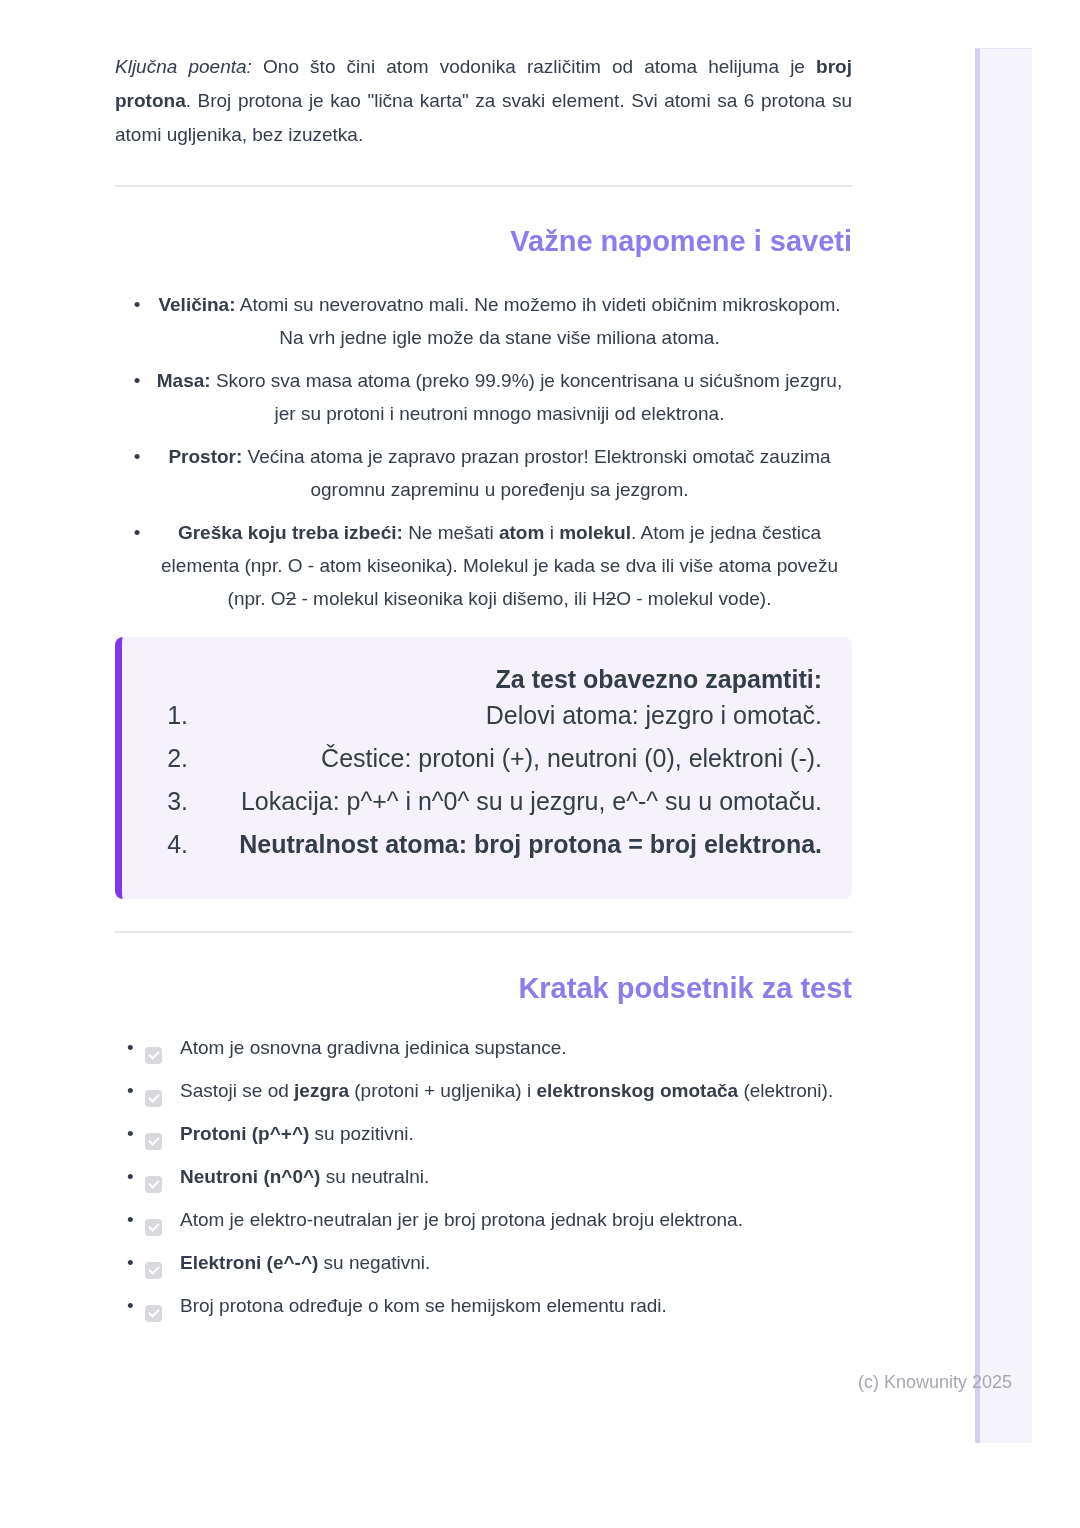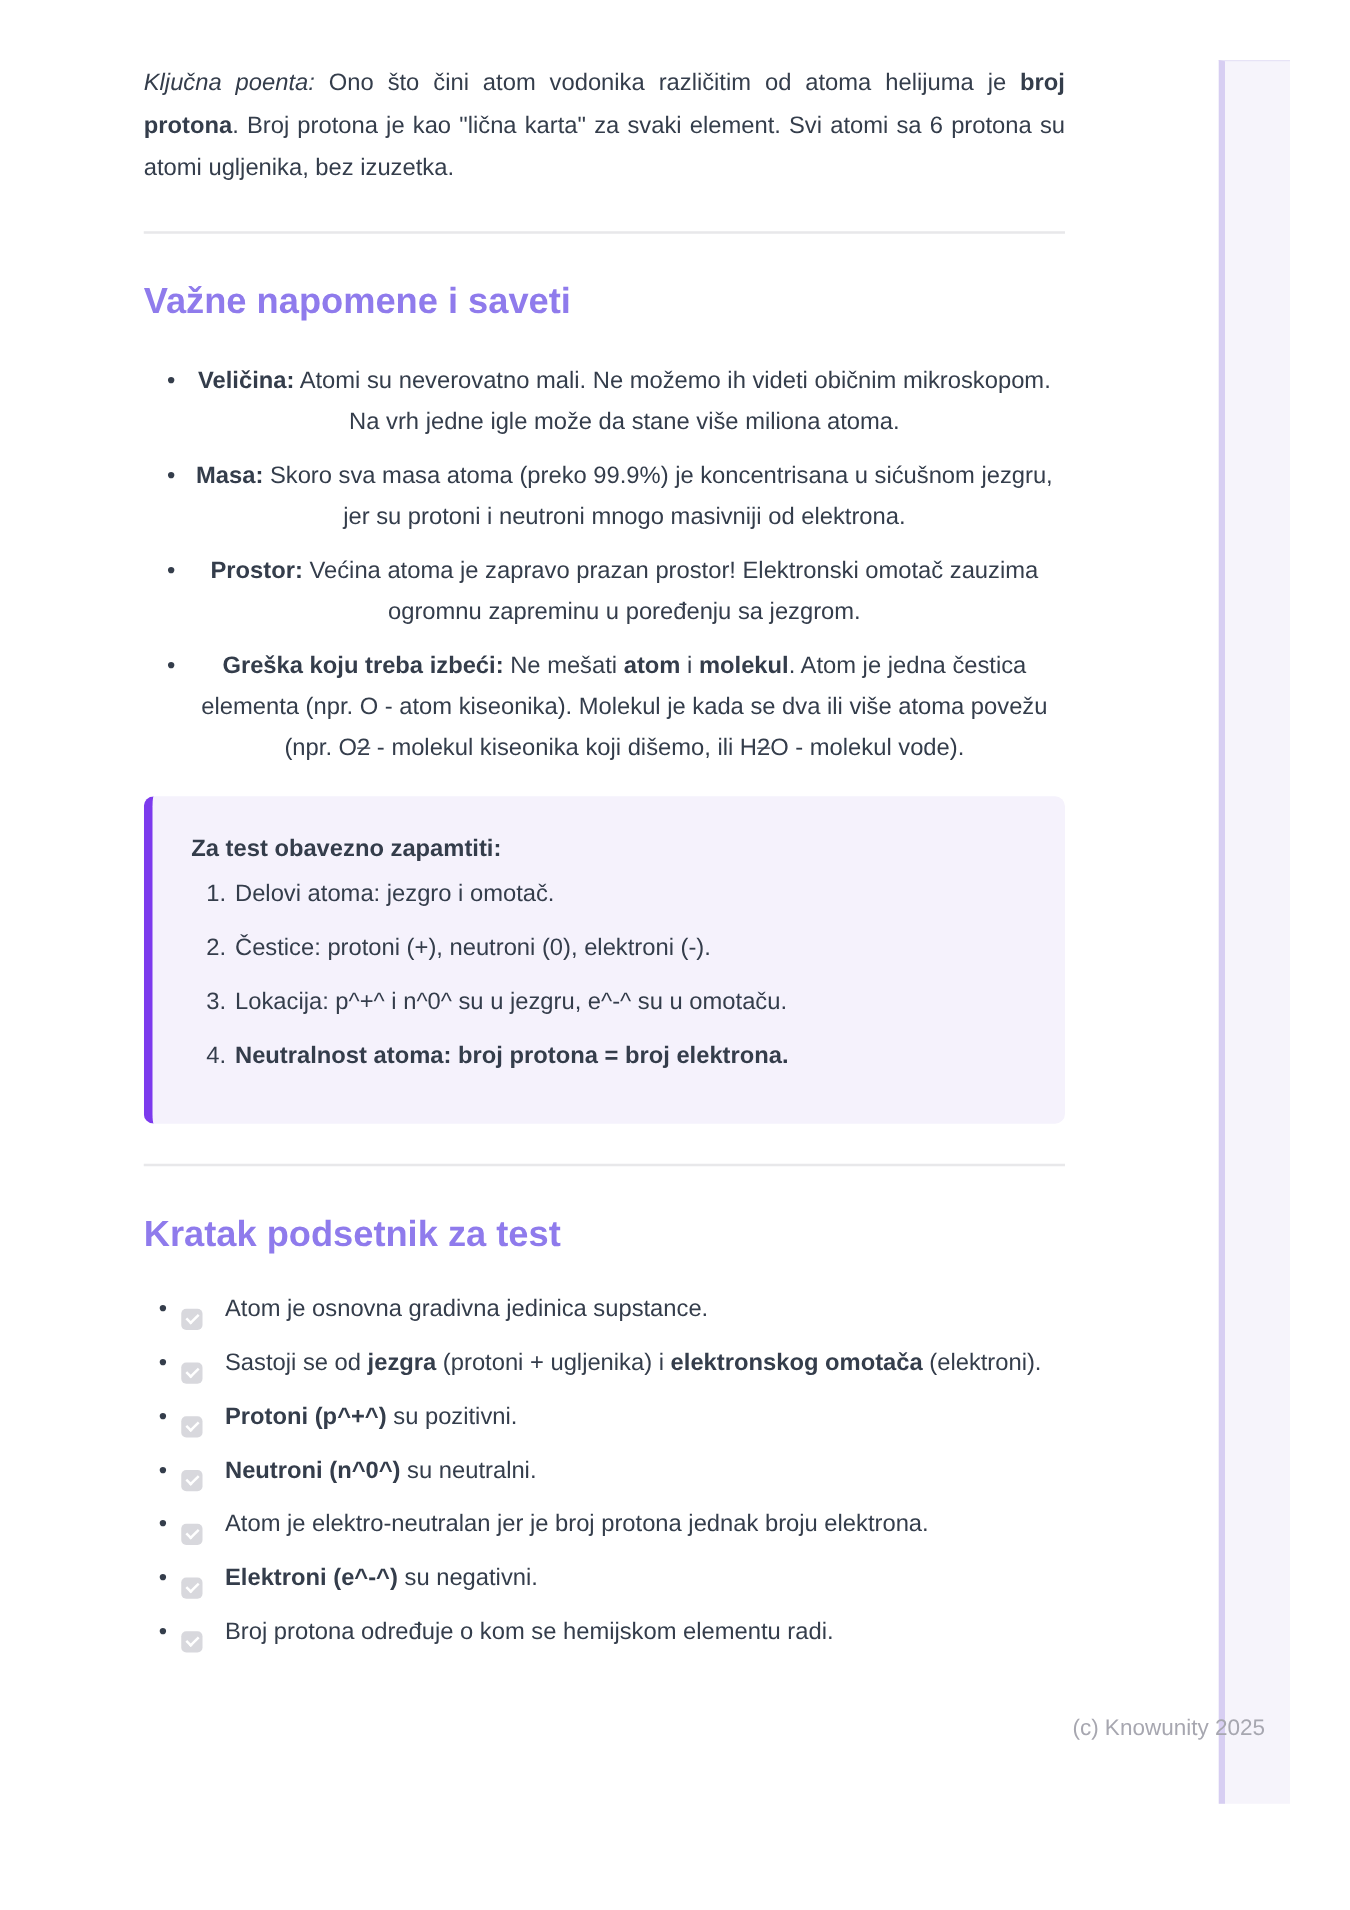--- a/index.html
+++ b/index.html
@@ -44,20 +44,21 @@
     background:var(--divider-color);
     margin-top:33px;
   }
   hr.divider-2{margin-top:32px;}
   h2.section-heading{
     color:var(--heading-color);
     font-size:29px;
     line-height:34px;
     font-weight:700;
     margin-top:37px;
+    text-align:right;
   }
   h2.section-heading-2{margin-top:38px;}
   ul.bullets{
     list-style:none;
     margin-top:30px;
     font-size:19px;
     line-height:33px;
   }
   ul.bullets li{
     display:flex;
@@ -71,22 +72,23 @@
     color:var(--text-color);
   }
   .dot::before{content:"\2022";}
   .li-text{flex:1 1 auto;}
   .callout{
     margin-top:22px;
     background:var(--callout-bg-color);
     border-left:7px solid var(--callout-border-color);
     border-radius:8px;
     padding:26px 30px 38px 31px;
-    font-size:19px;
+    font-size:25px;
     line-height:33px;
+    text-align:right;
   }
   .callout-title{font-weight:700;}
   .callout ol{
     list-style:none;
     margin-top:3px;
     padding-left:12px;
   }
   .callout ol li{
     display:flex;
     align-items:flex-start;

